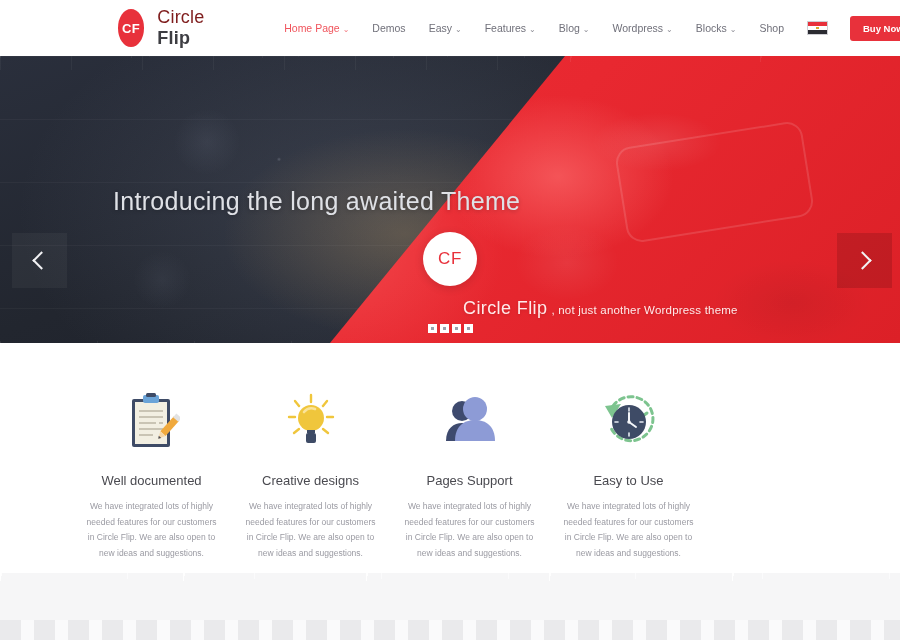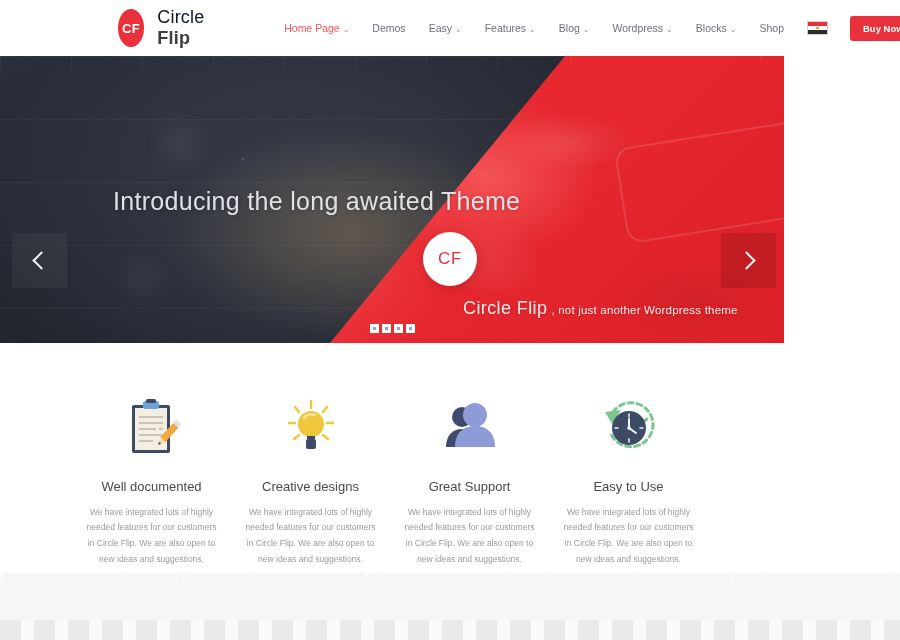--- a/index.html
+++ b/index.html
@@ -19,21 +19,21 @@
     z-index: 20;
   }
   .brand { display: flex; align-items: center; margin-left: 118px; }
   .brand-badge {
     width: 38px; height: 38px; border-radius: 50%;
     background: #e8313b;
     display: flex; align-items: center; justify-content: center;
     color: #fff; font-size: 13px; font-weight: bold; letter-spacing: .5px;
   }
   .brand-text { margin-left: 13px; font-size: 18px; letter-spacing: .2px; }
-  .brand-text .b1 { color: #0f172a; font-weight: 400; }
+  .brand-text .b1 { color: #7f1d1d; font-weight: 400; }
   .brand-text .b2 { color: #3d3d42; font-weight: bold; }
 
   .nav { display: flex; align-items: center; margin-left: 68px; }
   .nav-item {
     font-size: 10.5px; color: #70707a; margin-right: 23px;
     white-space: nowrap; cursor: pointer;
   }
   .nav-item.active { color: #f0545c; }
   .caret { font-size: 8px; margin-left: 3px; opacity: .8; }
 
@@ -47,21 +47,21 @@
   .flag .s3 { position:absolute; left:0; top:66.7%; width:100%; height:33.3%; background:#2b2b31; }
   .flag .em { position:absolute; left:43%; top:40%; width:16%; height:22%; background:#d8a92b; }
 
   .buy-btn {
     background: #e8313b; color: #fff; font-size: 9.5px; font-weight: bold;
     padding: 7px 13px; border-radius: 3px; cursor: pointer; white-space: nowrap;
   }
 
   
   .hero {
-    position: relative; width: 784px; height: 287px; overflow: hidden;
+    position: relative; width: 900px; height: 287px; overflow: hidden;
     background: #262b36;
   }
   .hero-left {
     position: absolute; inset: 0;
     background:
       radial-gradient(ellipse 260px 150px at 45% 62%, rgba(188,150,92,.30) 0%, rgba(60,62,74,0) 70%),
       radial-gradient(ellipse 500px 320px at 42% 55%, rgba(120,128,150,.28) 0%, rgba(30,34,45,0) 72%),
       linear-gradient(160deg, #2a2f3c 0%, #22262f 45%, #1b1f28 100%);
   }
   
@@ -154,21 +154,21 @@
   }
   .dot {
     width: 9px; height: 9px; background: #ffffff; cursor: pointer;
     display: flex; align-items: center; justify-content: center;
   }
   .dot i { width: 3px; height: 3px; background: #9aa0ad; display: block; }
 
   
   .features {
     width: 812px; height: 230px; background: #fff;
-    display: flex; padding: 48px 104px 0 72px; align-items: center;
+    display: flex; padding: 48px 104px 0 72px;
   }
   .feat { flex: 1; text-align: center; padding: 0 14px; }
   .feat-icon { height: 62px; display: flex; align-items: center; justify-content: center; }
   .feat-title { font-size: 13px; color: #4a4a50; margin-top: 20px; font-weight: 400; }
   .feat-desc { font-size: 8.5px; color: #9a9aa2; line-height: 1.85; margin-top: 11px; }
 
   
   .bottom {
     position: relative; width: 900px; height: 67px; overflow: hidden;
     background: #f6f6f7;
@@ -323,21 +323,21 @@
 
   <div class="feat">
     <div class="feat-icon">
       <svg width="58" height="58" viewBox="0 0 58 58">
         <circle cx="21" cy="18" r="10" fill="#3e4a6e"></circle>
         <path d="M5 48 C5 35 13 30 21 30 C29 30 37 35 37 48 Z" fill="#3e4a6e"></path>
         <circle cx="34" cy="16" r="12" fill="#8d9bd6"></circle>
         <path d="M14 48 C14 33 23 27 34 27 C45 27 54 33 54 48 Z" fill="#8d9bd6"></path>
       </svg>
     </div>
-    <div class="feat-title">Great Support</div>
+    <div class="feat-title">Pages Support</div>
     <div class="feat-desc">We have integrated lots of highly needed features for our customers in Circle Flip. We are also open to new ideas and suggestions.</div>
   </div>
 
   <div class="feat">
     <div class="feat-icon">
       <svg width="58" height="58" viewBox="0 0 58 58">
         <path d="M13 13 A22 22 0 1 1 11 35" stroke="#7dc48f" stroke-width="3" fill="none" stroke-linecap="round" stroke-dasharray="5 4"></path>
         <path d="M47 20 A22 22 0 0 1 13 13" stroke="#7dc48f" stroke-width="3" fill="none" stroke-linecap="round"></path>
         <polygon points="5,13 21,11 12,25" fill="#7dc48f"></polygon>
         <circle cx="29" cy="29" r="17" fill="#3e4b66"></circle>

